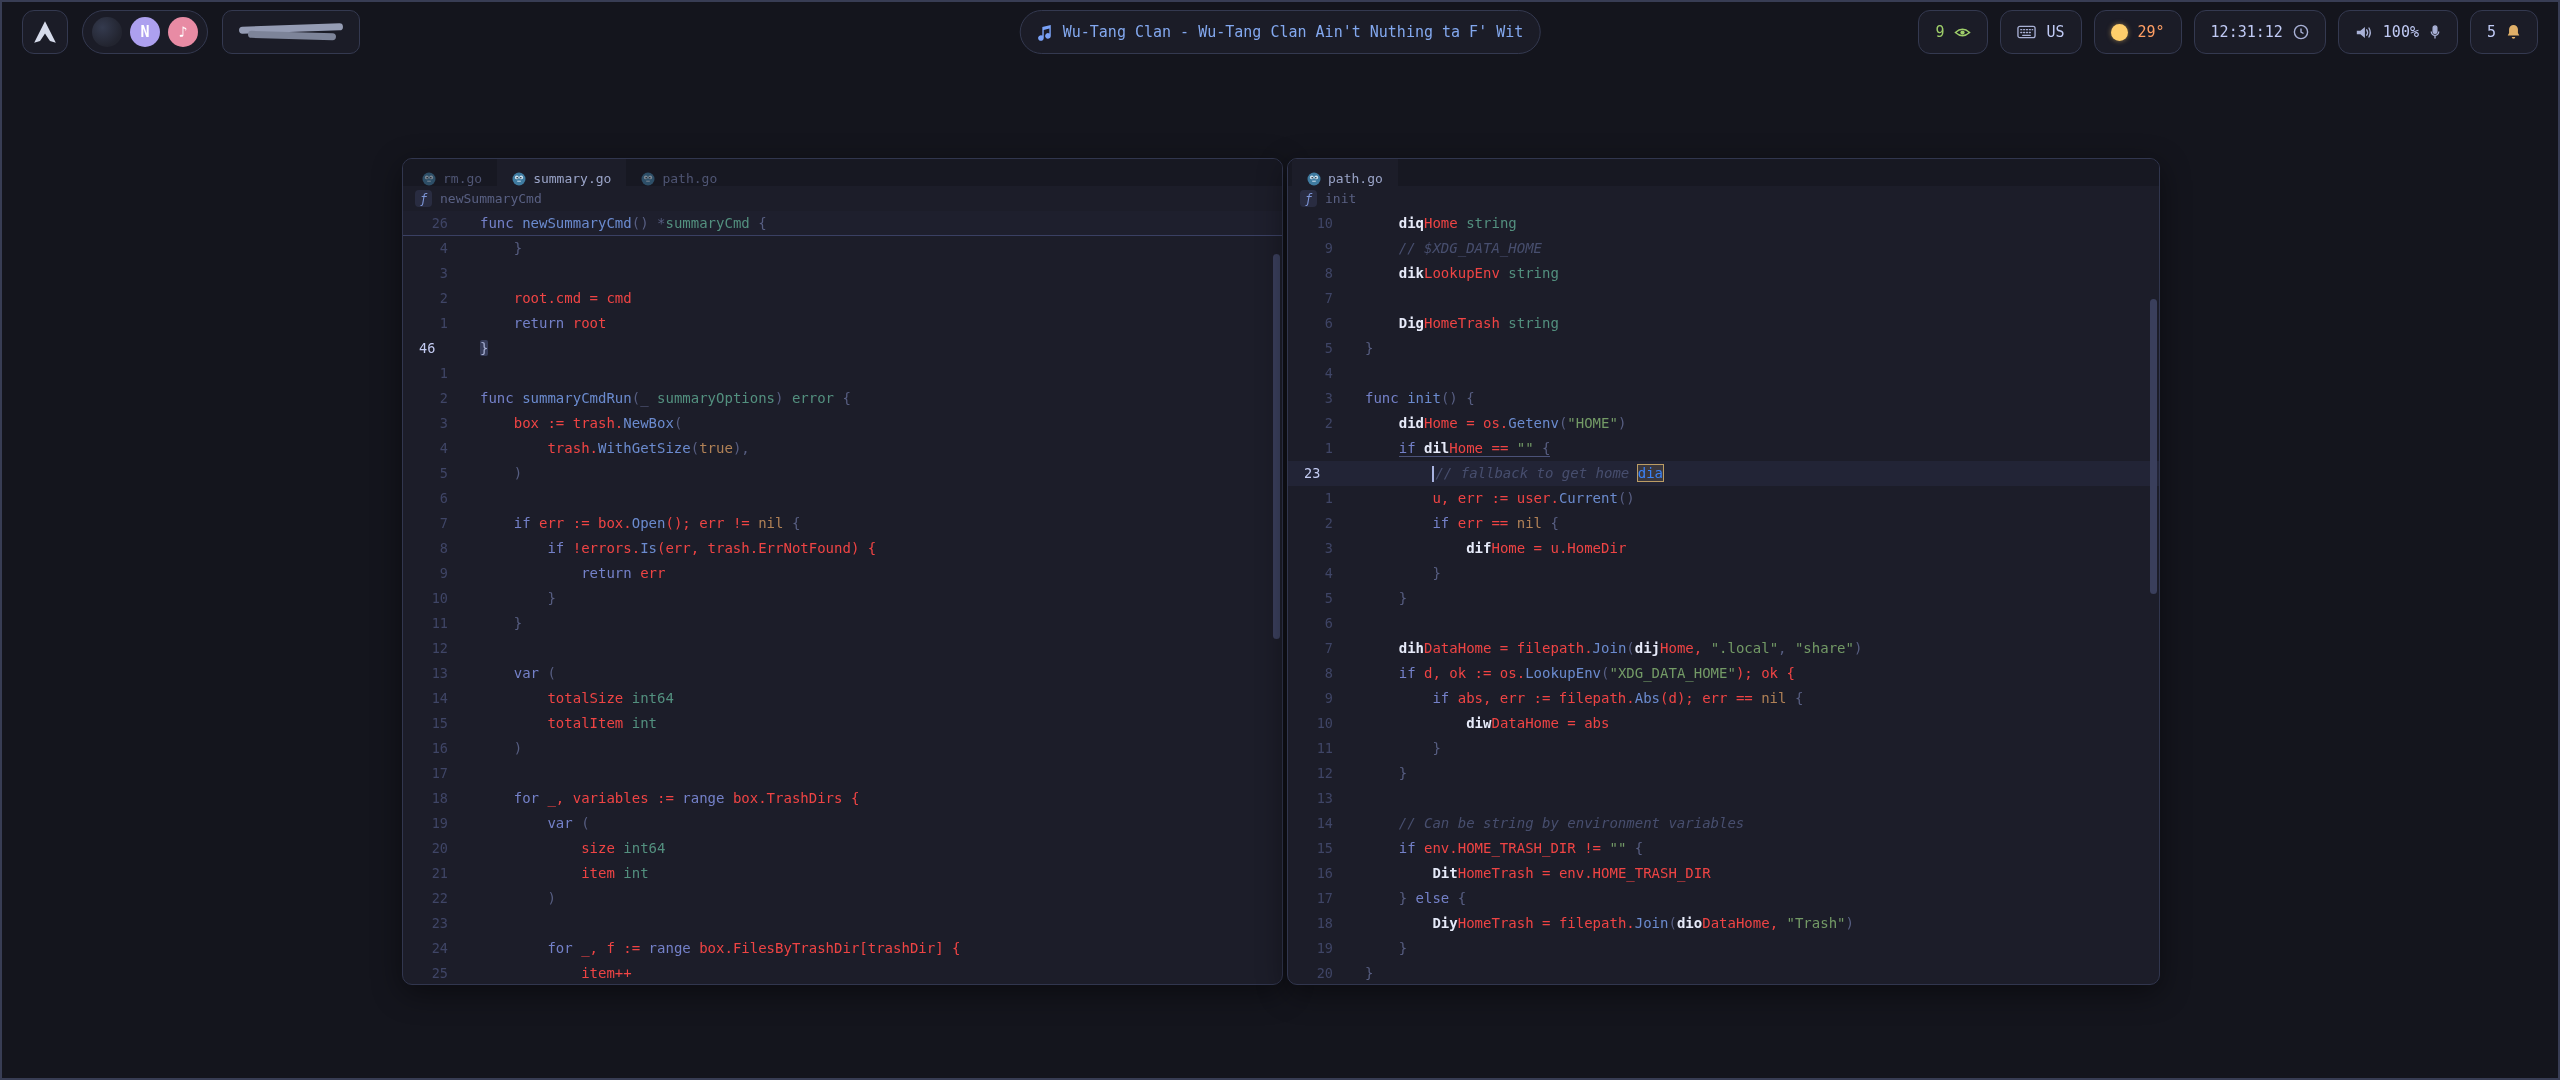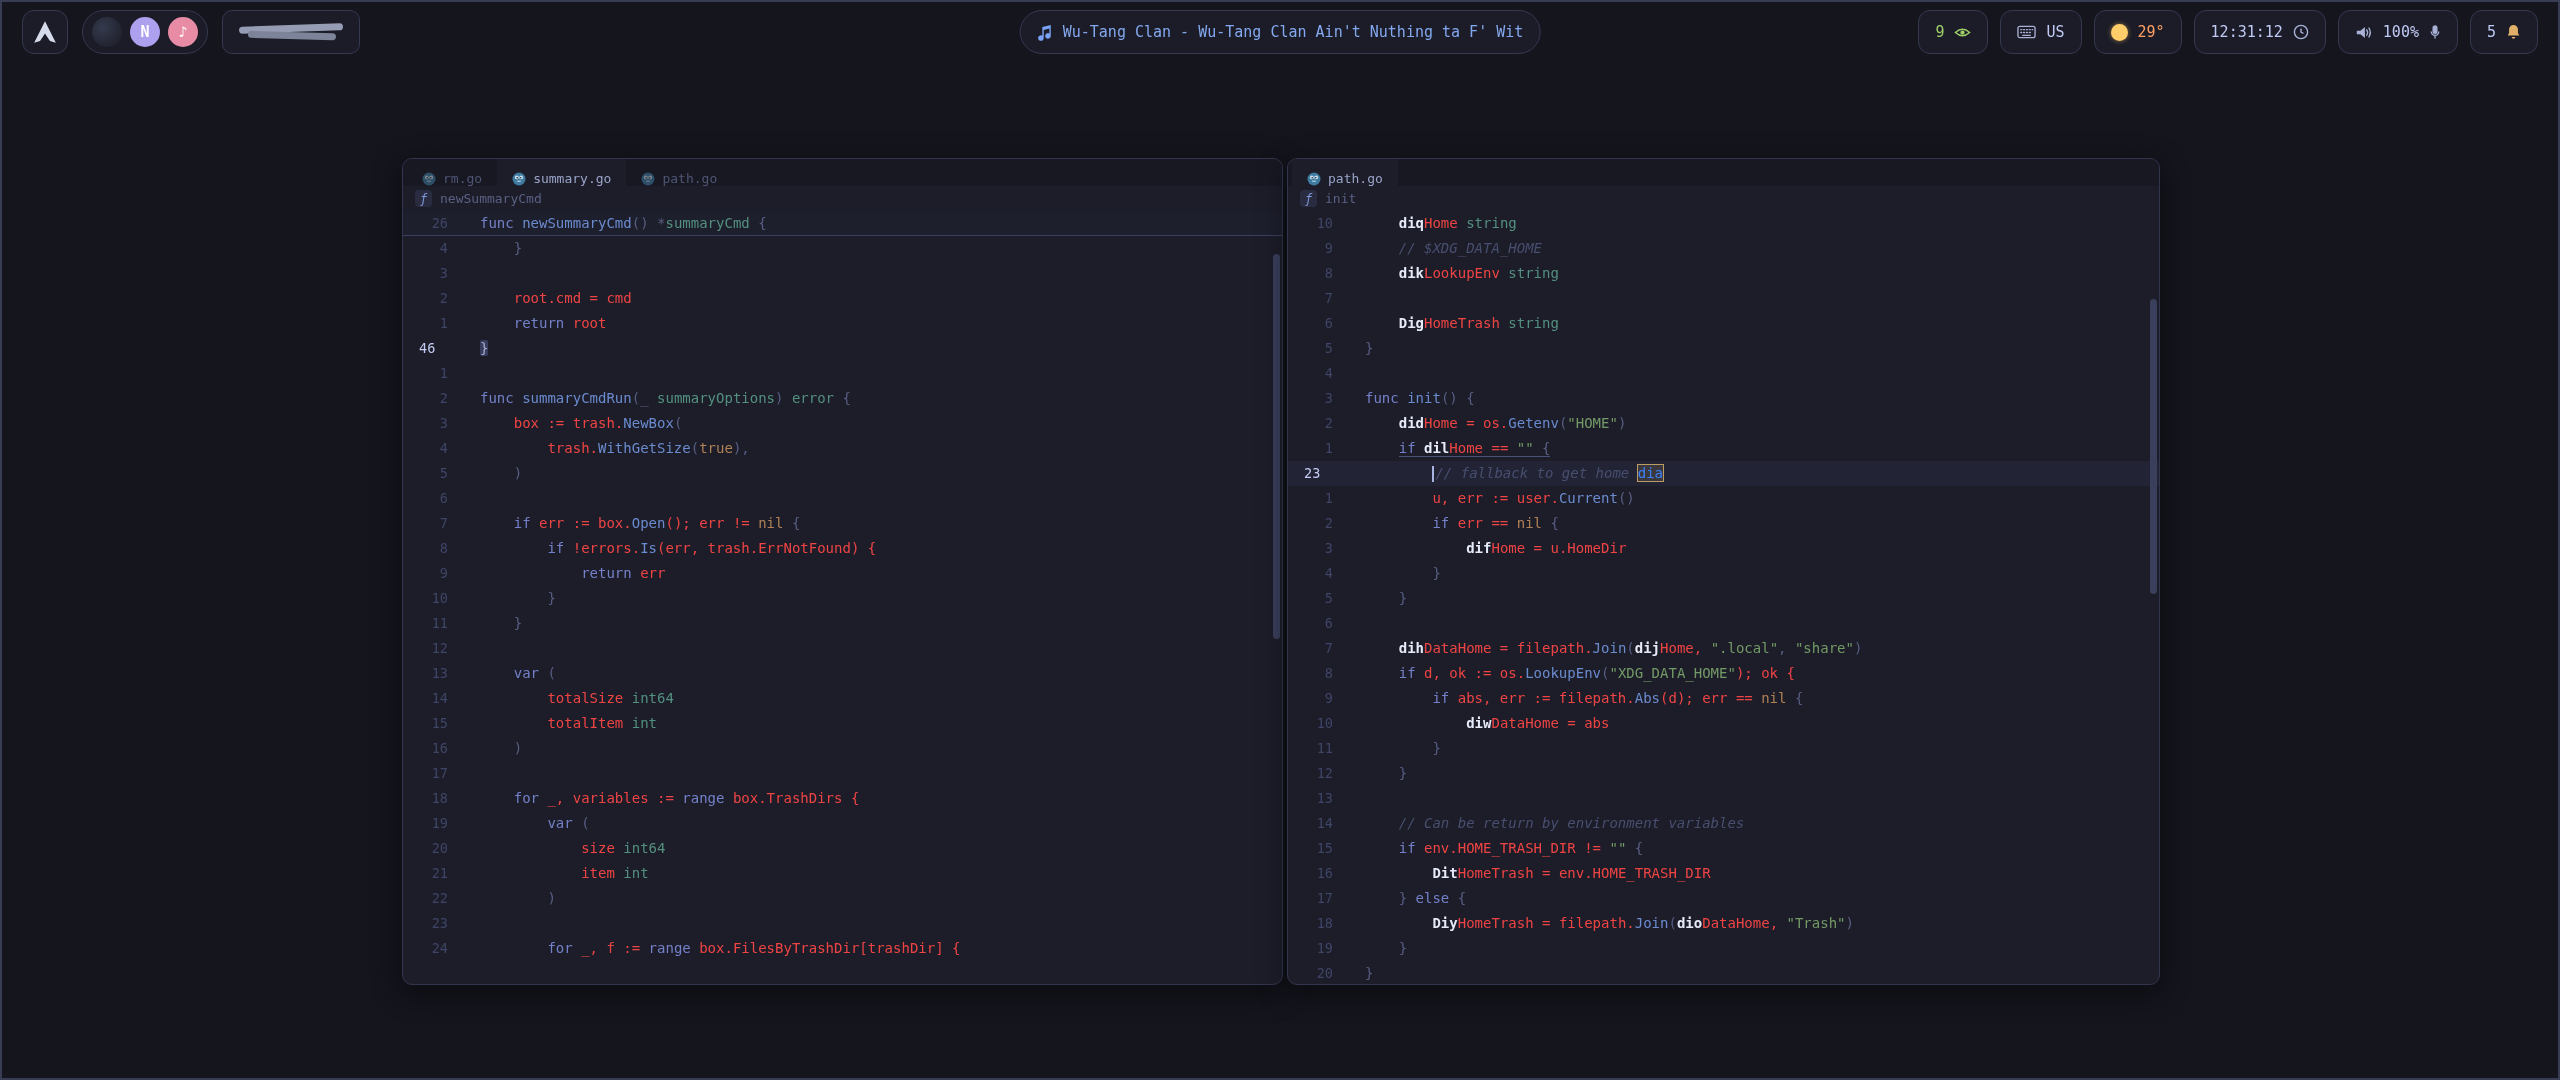--- a/index.html
+++ b/index.html
@@ -247,20 +247,21 @@
       <div class="row"><span class="ln">15</span><span class="txt"><span class="s-tx">        totalItem </span><span class="s-ty">int</span></span></div>
       <div class="row"><span class="ln">16</span><span class="txt"><span class="s-pn">    )</span></span></div>
       <div class="row"><span class="ln">17</span><span class="txt"></span></div>
       <div class="row"><span class="ln">18</span><span class="txt"><span class="s-tx">    </span><span class="s-kw">for</span><span class="s-tx"> _, variables := </span><span class="s-kw">range</span><span class="s-tx"> box.TrashDirs {</span></span></div>
       <div class="row"><span class="ln">19</span><span class="txt"><span class="s-tx">        </span><span class="s-kw">var</span><span class="s-pn"> (</span></span></div>
       <div class="row"><span class="ln">20</span><span class="txt"><span class="s-tx">            size </span><span class="s-ty">int64</span></span></div>
       <div class="row"><span class="ln">21</span><span class="txt"><span class="s-tx">            item </span><span class="s-ty">int</span></span></div>
       <div class="row"><span class="ln">22</span><span class="txt"><span class="s-pn">        )</span></span></div>
       <div class="row"><span class="ln">23</span><span class="txt"></span></div>
       <div class="row"><span class="ln">24</span><span class="txt"><span class="s-tx">        </span><span class="s-kw">for</span><span class="s-tx"> _, f := </span><span class="s-kw">range</span><span class="s-tx"> box.FilesByTrashDir[trashDir] {</span></span></div>
+      <div class="row"><span class="ln">25</span><span class="txt"><span class="s-tx">            item++</span></span></div>
     </div>
   <div class="scrollbar" style="top:95px;height:385px"></div>
 </div>
 
 <div class="window" style="left:1287px;top:158px;width:873px;height:827px">
   <div class="tabs">
       <div class="tab active">
         <span class="go-badge">
           <svg width="14" height="14" viewBox="0 0 14 14">
             <circle cx="7" cy="7" r="6.5" fill="#3f7ba0"></circle>
@@ -296,21 +297,21 @@
       <div class="row"><span class="ln">4</span><span class="txt"><span class="s-pn">        }</span></span></div>
       <div class="row"><span class="ln">5</span><span class="txt"><span class="s-pn">    }</span></span></div>
       <div class="row"><span class="ln">6</span><span class="txt"></span></div>
       <div class="row"><span class="ln">7</span><span class="txt"><span class="s-tx">    </span><span class="s-lbl">dih</span><span class="s-tx">DataHome = filepath.</span><span class="s-fn">Join</span><span class="s-pn">(</span><span class="s-lbl">dij</span><span class="s-tx">Home, </span><span class="s-str">".local"</span><span class="s-pn">, </span><span class="s-str">"share"</span><span class="s-pn">)</span></span></div>
       <div class="row"><span class="ln">8</span><span class="txt"><span class="s-tx">    </span><span class="s-kw">if</span><span class="s-tx"> d, ok := os.</span><span class="s-fn">LookupEnv</span><span class="s-pn">(</span><span class="s-str">"XDG_DATA_HOME"</span><span class="s-tx">); ok {</span></span></div>
       <div class="row"><span class="ln">9</span><span class="txt"><span class="s-tx">        </span><span class="s-kw">if</span><span class="s-tx"> abs, err := filepath.</span><span class="s-fn">Abs</span><span class="s-tx">(d); err == </span><span class="s-ct">nil</span><span class="s-pn"> {</span></span></div>
       <div class="row"><span class="ln">10</span><span class="txt"><span class="s-tx">            </span><span class="s-lbl">diw</span><span class="s-tx">DataHome = abs</span></span></div>
       <div class="row"><span class="ln">11</span><span class="txt"><span class="s-pn">        }</span></span></div>
       <div class="row"><span class="ln">12</span><span class="txt"><span class="s-pn">    }</span></span></div>
       <div class="row"><span class="ln">13</span><span class="txt"></span></div>
-      <div class="row"><span class="ln">14</span><span class="txt"><span class="s-cm">    // Can be return by environment variables</span></span></div>
+      <div class="row"><span class="ln">14</span><span class="txt"><span class="s-cm">    // Can be string by environment variables</span></span></div>
       <div class="row"><span class="ln">15</span><span class="txt"><span class="s-tx">    </span><span class="s-kw">if</span><span class="s-tx"> env.HOME_TRASH_DIR != </span><span class="s-str">""</span><span class="s-pn"> {</span></span></div>
       <div class="row"><span class="ln">16</span><span class="txt"><span class="s-tx">        </span><span class="s-lbl">Dit</span><span class="s-tx">HomeTrash = env.HOME_TRASH_DIR</span></span></div>
       <div class="row"><span class="ln">17</span><span class="txt"><span class="s-pn">    } </span><span class="s-kw">else</span><span class="s-pn"> {</span></span></div>
       <div class="row"><span class="ln">18</span><span class="txt"><span class="s-tx">        </span><span class="s-lbl">Diy</span><span class="s-tx">HomeTrash = filepath.</span><span class="s-fn">Join</span><span class="s-pn">(</span><span class="s-lbl">dio</span><span class="s-tx">DataHome, </span><span class="s-str">"Trash"</span><span class="s-pn">)</span></span></div>
       <div class="row"><span class="ln">19</span><span class="txt"><span class="s-pn">    }</span></span></div>
       <div class="row"><span class="ln">20</span><span class="txt"><span class="s-pn">}</span></span></div>
     </div>
   <div class="scrollbar" style="top:140px;height:295px"></div>
 </div>
 

